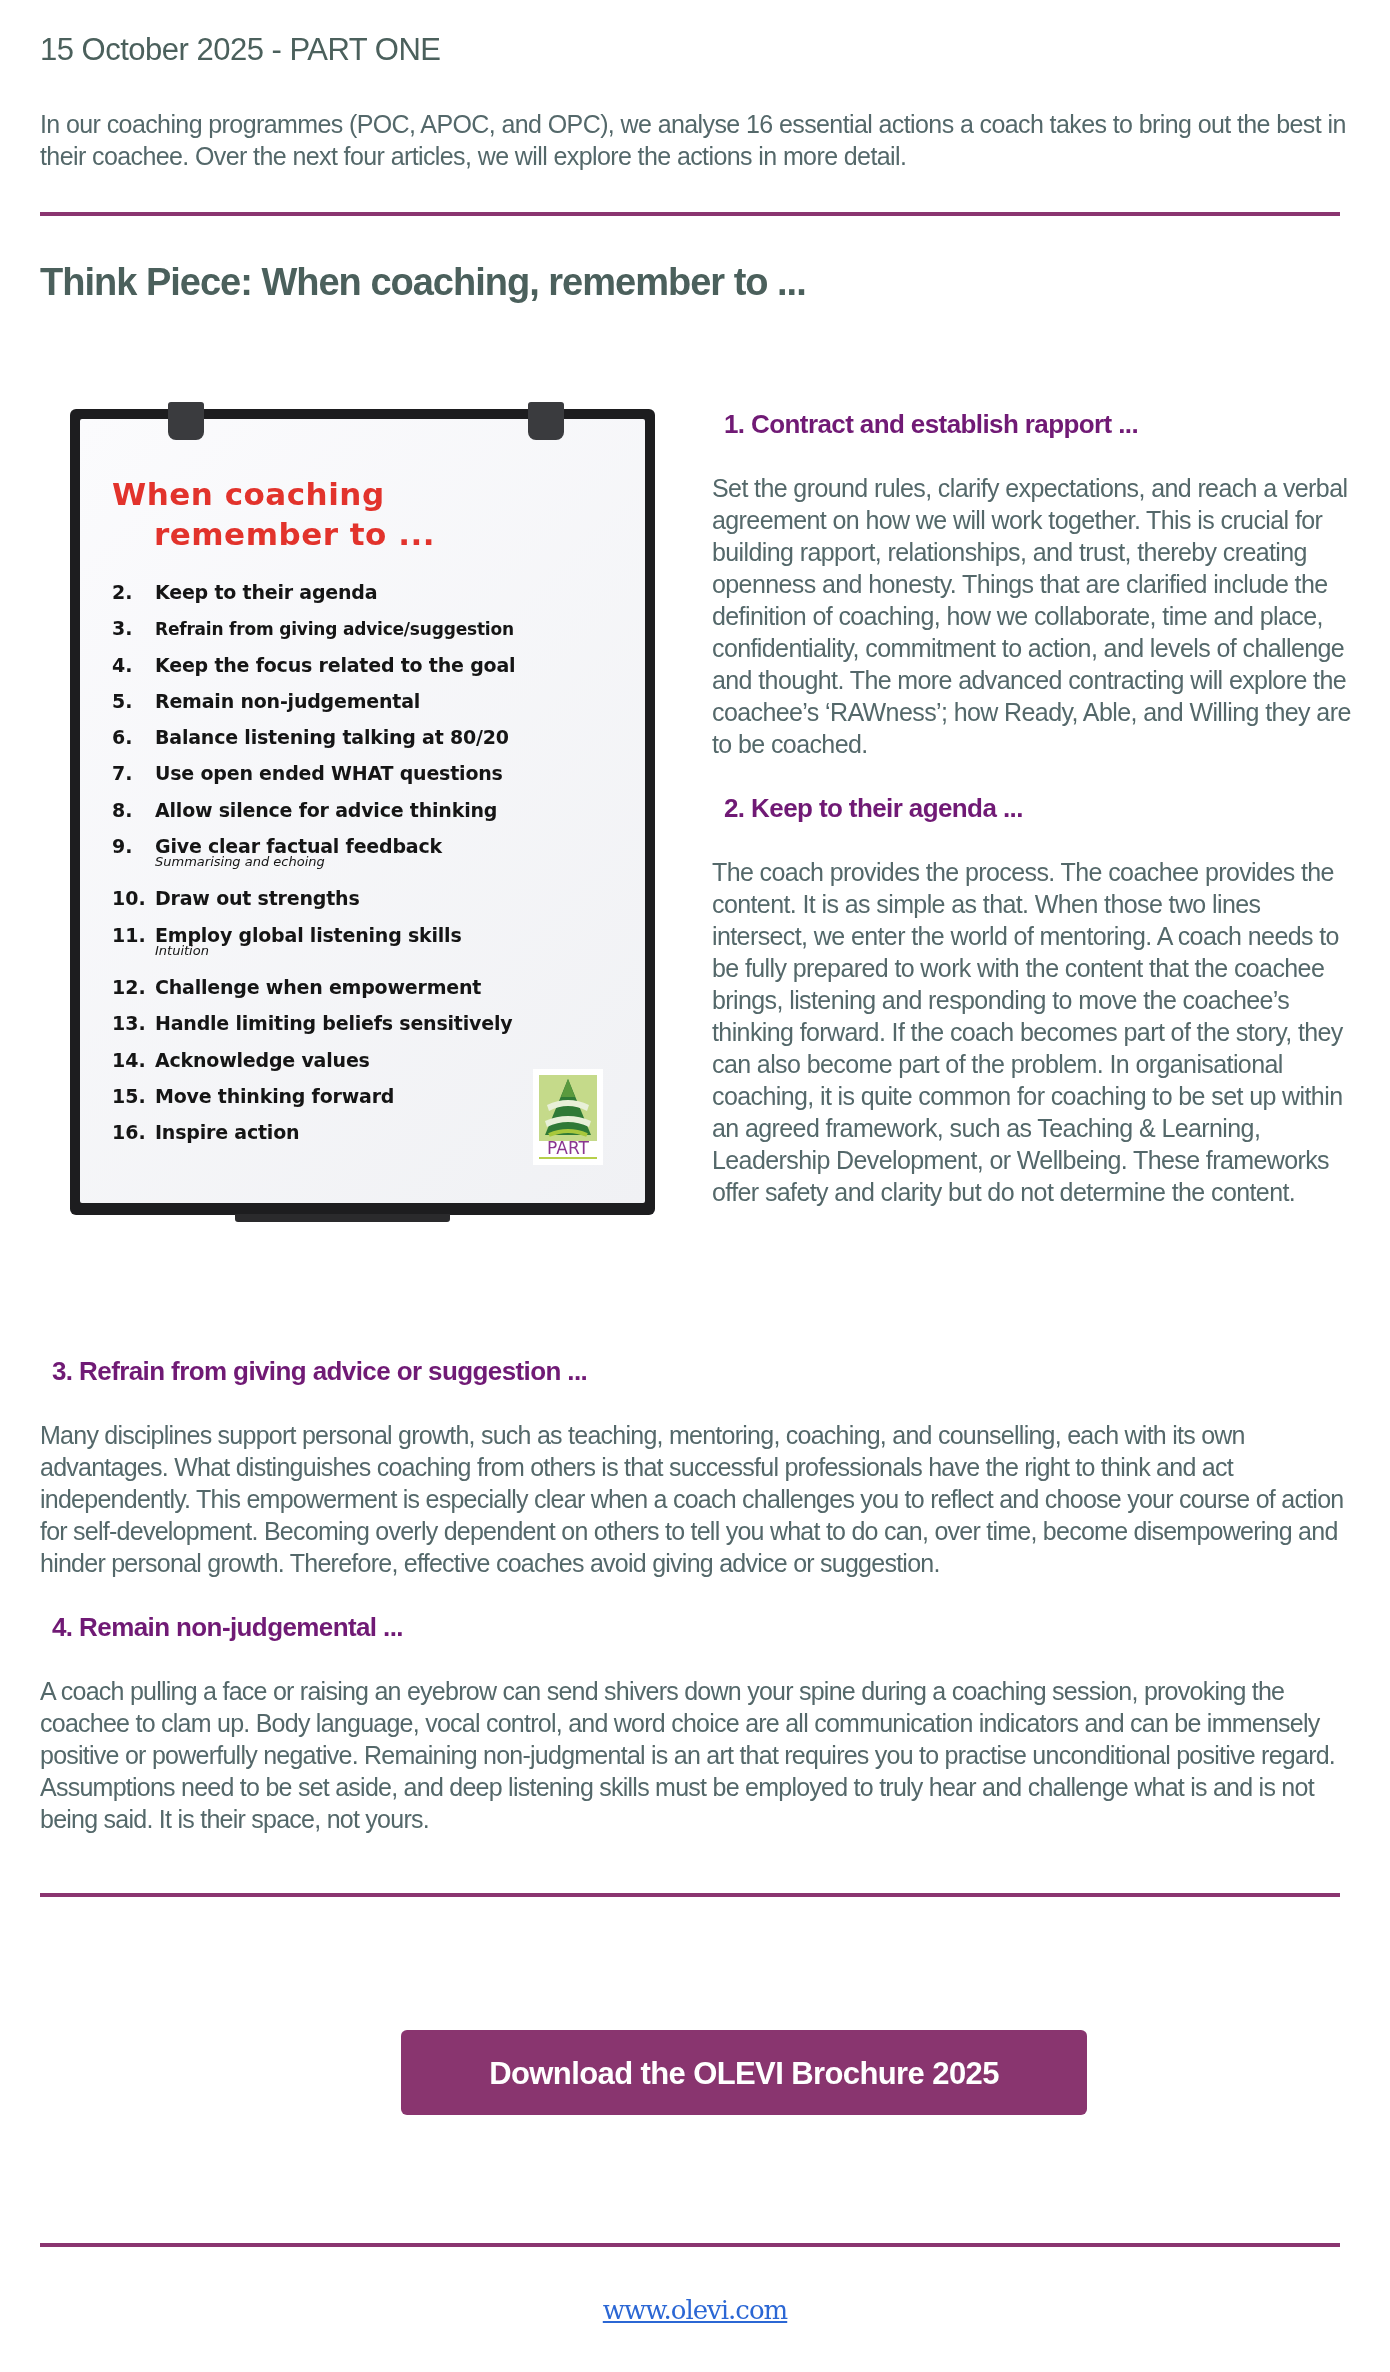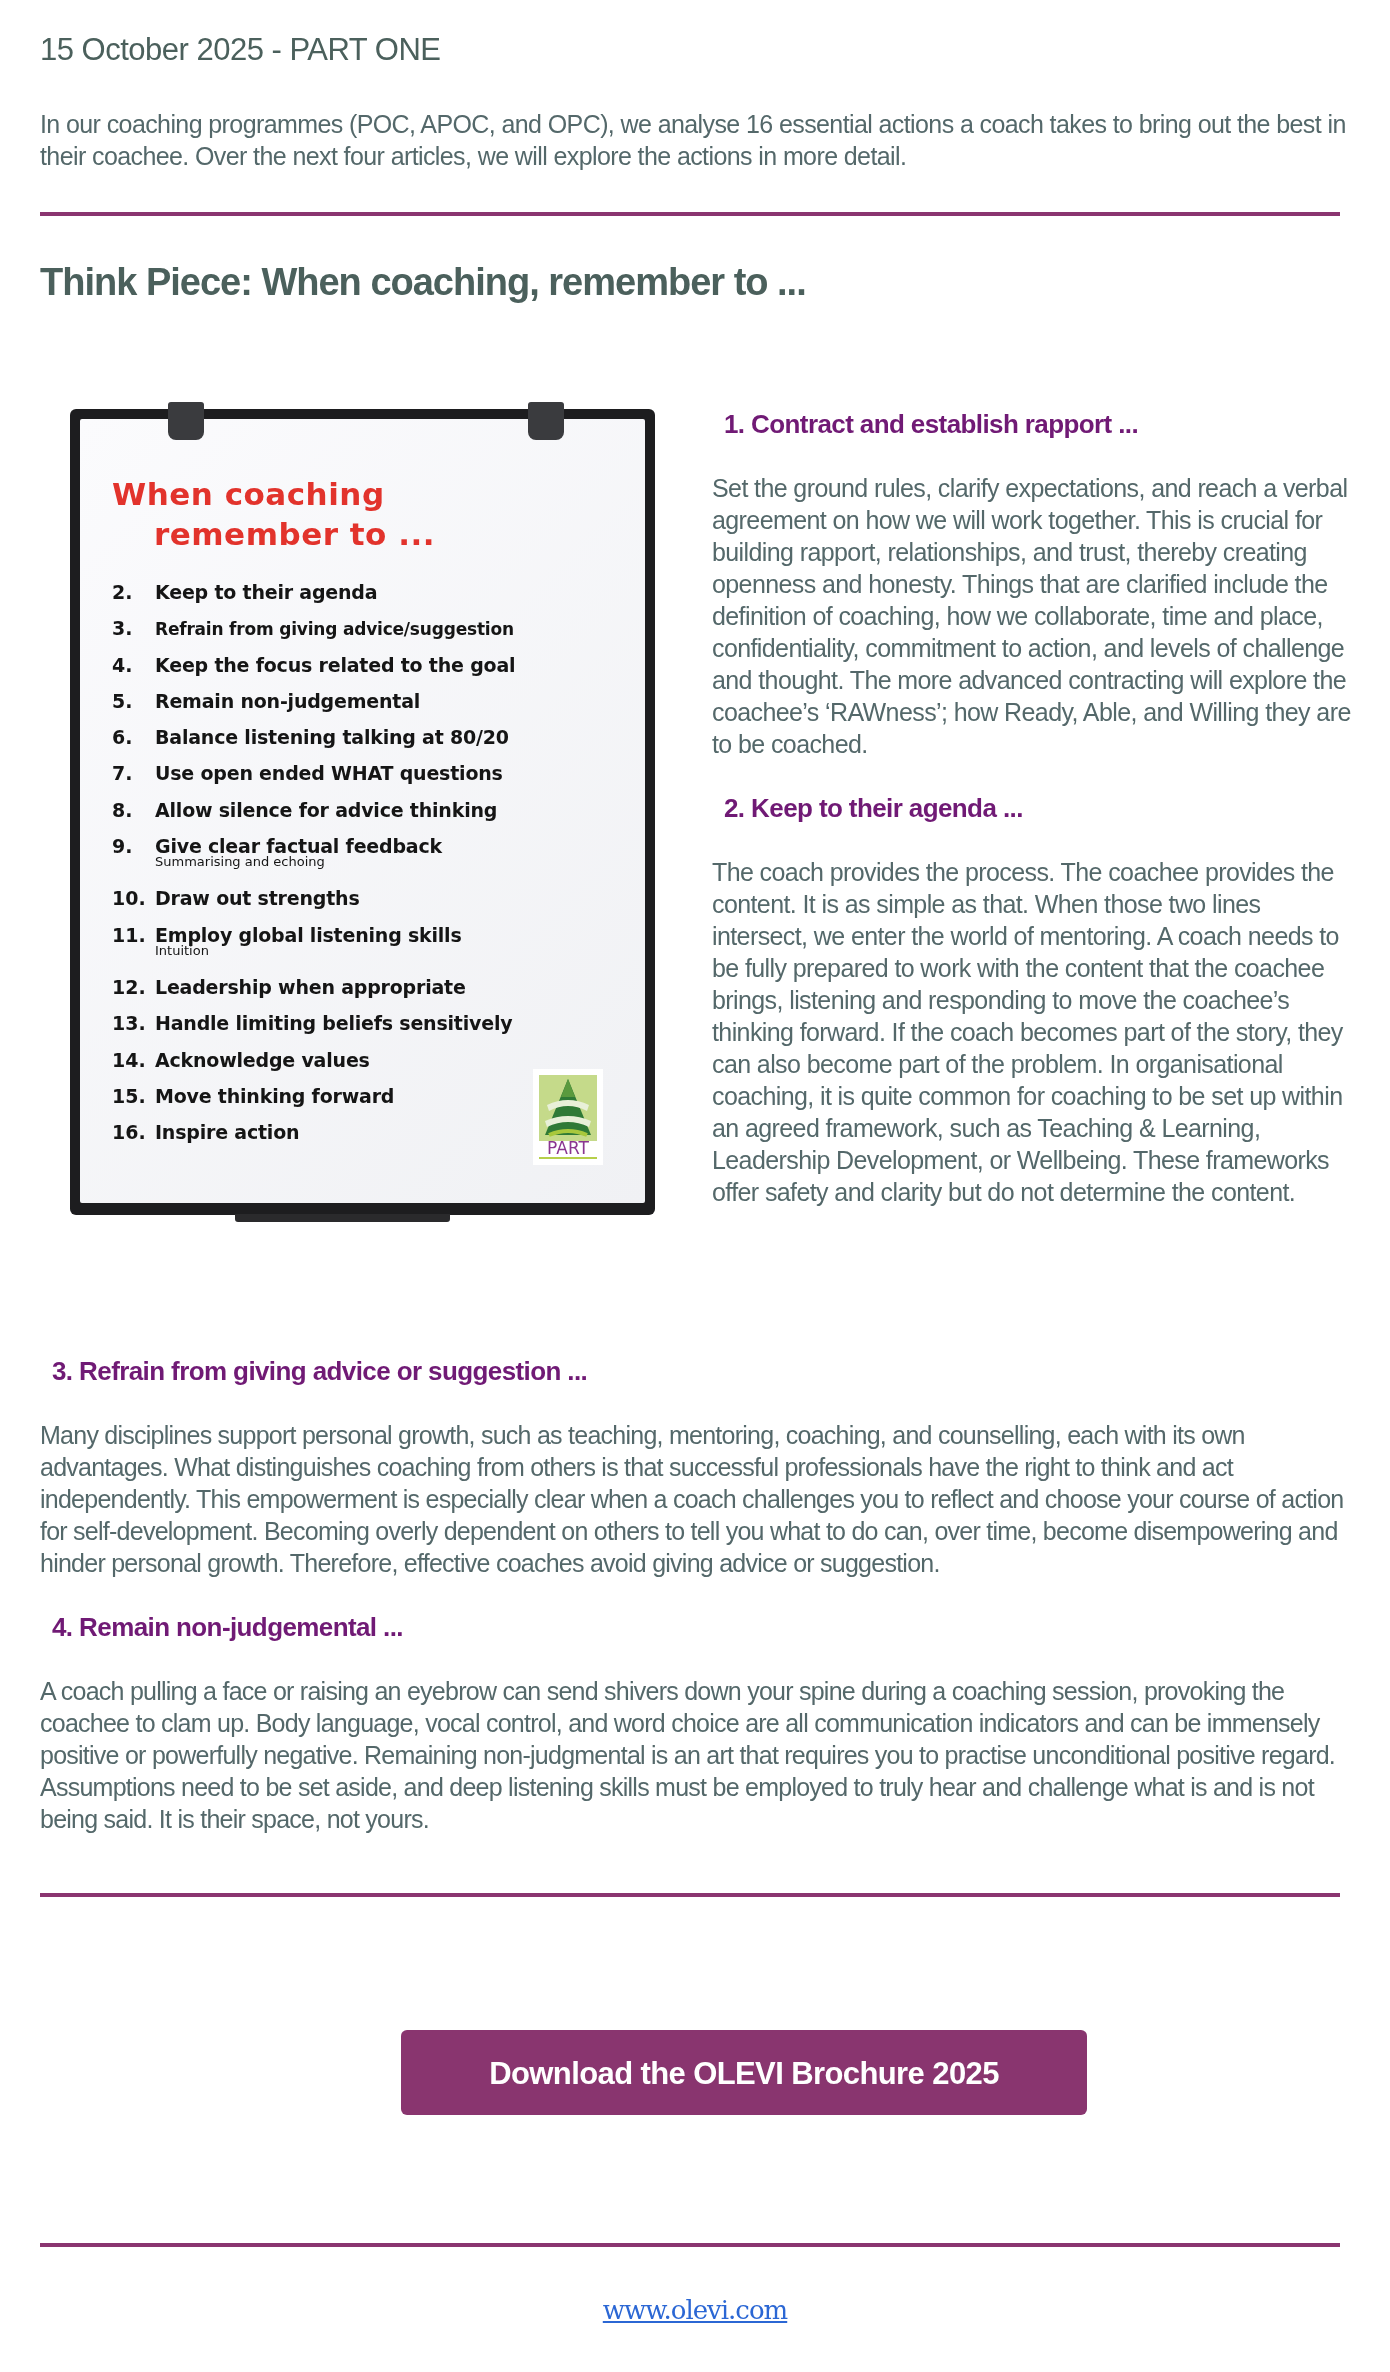--- a/index.html
+++ b/index.html
@@ -22,21 +22,21 @@
     .board-frame { position: absolute; left: 0; top: 7px; width: 585px; height: 806px; background: #1d1d1f; border-radius: 6px; }
     .board-surface { position: absolute; left: 10px; top: 10px; right: 10px; bottom: 12px; background: linear-gradient(135deg, #fbfbfd 0%, #f0f1f4 100%); border-radius: 2px; }
     .clip { position: absolute; top: 0; width: 36px; height: 38px; background: #3a3b3e; border-radius: 3px 3px 8px 8px; }
     .tray { position: absolute; left: 165px; bottom: 0; width: 215px; height: 8px; background: #2a2a2c; border-radius: 0 0 3px 3px; }
     .board-title { position: absolute; left: 32px; top: 55px; color: #e2332c; font-family: "DejaVu Sans", sans-serif; font-weight: bold; font-size: 31px; line-height: 40px; letter-spacing: 0.5px; }
     .board-title .l2 { padding-left: 42px; display: block; }
     .board-list { position: absolute; left: 32px; top: 155px; margin: 0; padding: 0; list-style: none; font-family: "DejaVu Sans", sans-serif; font-size: 19px; color: #151515; }
     .board-list li { height: 36.3px; line-height: 36px; white-space: nowrap; }
     .board-list .num { display: inline-block; width: 43px; font-weight: bold; }
     .board-list .txt { font-weight: bold; letter-spacing: -0.2px; }
-    .board-list li.sub { height: 26px; line-height: 16px; padding-left: 43px; font-size: 13px; margin-top: -10px; }
+    .board-list li.sub { height: 26px; line-height: 16px; padding-left: 43px; font-size: 13px; font-style: italic; margin-top: -10px; }
     .olevi-logo { position: absolute; right: 42px; bottom: 38px; width: 70px; height: 96px; background: #ffffff; }
     .olevi-logo .tree { position: absolute; left: 6px; top: 6px; width: 58px; height: 66px; background: #b9d37a; }
     .olevi-logo .tree svg { display: block; }
     .olevi-logo .word { position: absolute; left: 0; right: 0; top: 70px; text-align: center; color: #8a3590; font-size: 17px; line-height: 18px; font-family: "DejaVu Sans", sans-serif; }
     .olevi-logo .bar { position: absolute; left: 6px; right: 6px; top: 88px; height: 2px; background: #b6cf4a; }
 
     .cta { position: absolute; left: 401px; top: 2030px; width: 686px; height: 85px; background: #89356f; border-radius: 6px; color: #ffffff; font-size: 31px; line-height: 85px; text-align: center; font-weight: bold; letter-spacing: -0.6px; cursor: pointer; border: none; font-family: "Liberation Sans", sans-serif; }
     .link { position: absolute; left: 0; width: 1390px; top: 2290px; text-align: center; font-family: "DejaVu Serif", serif; font-size: 26px; line-height: 40px; letter-spacing: -1px; }
     .link a { color: #2b67d4; text-decoration: underline; }
   </style>
@@ -63,21 +63,21 @@
         <li><span class="num">4.</span><span class="txt">Keep the focus related to the goal</span></li>
         <li><span class="num">5.</span><span class="txt">Remain non-judgemental</span></li>
         <li><span class="num">6.</span><span class="txt">Balance listening talking at 80/20</span></li>
         <li><span class="num">7.</span><span class="txt">Use open ended WHAT questions</span></li>
         <li><span class="num">8.</span><span class="txt">Allow silence for advice thinking</span></li>
         <li><span class="num">9.</span><span class="txt">Give clear factual feedback</span></li>
         <li class="sub">Summarising and echoing</li>
         <li><span class="num">10.</span><span class="txt">Draw out strengths</span></li>
         <li><span class="num">11.</span><span class="txt">Employ global listening skills</span></li>
         <li class="sub">Intuition</li>
-        <li><span class="num">12.</span><span class="txt">Leadership when appropriate</span></li>
+        <li><span class="num">12.</span><span class="txt">Challenge when empowerment</span></li>
         <li><span class="num">13.</span><span class="txt">Handle limiting beliefs sensitively</span></li>
         <li><span class="num">14.</span><span class="txt">Acknowledge values</span></li>
         <li><span class="num">15.</span><span class="txt">Move thinking forward</span></li>
         <li><span class="num">16.</span><span class="txt">Inspire action</span></li>
       </ul>
       <div class="olevi-logo">
         <div class="tree">
           <svg width="58" height="66" viewBox="0 0 58 66">
             <rect width="58" height="66" fill="#c5da8a"></rect>
             <polygon points="29,4 52,60 6,60" fill="#2f7a36"></polygon>

